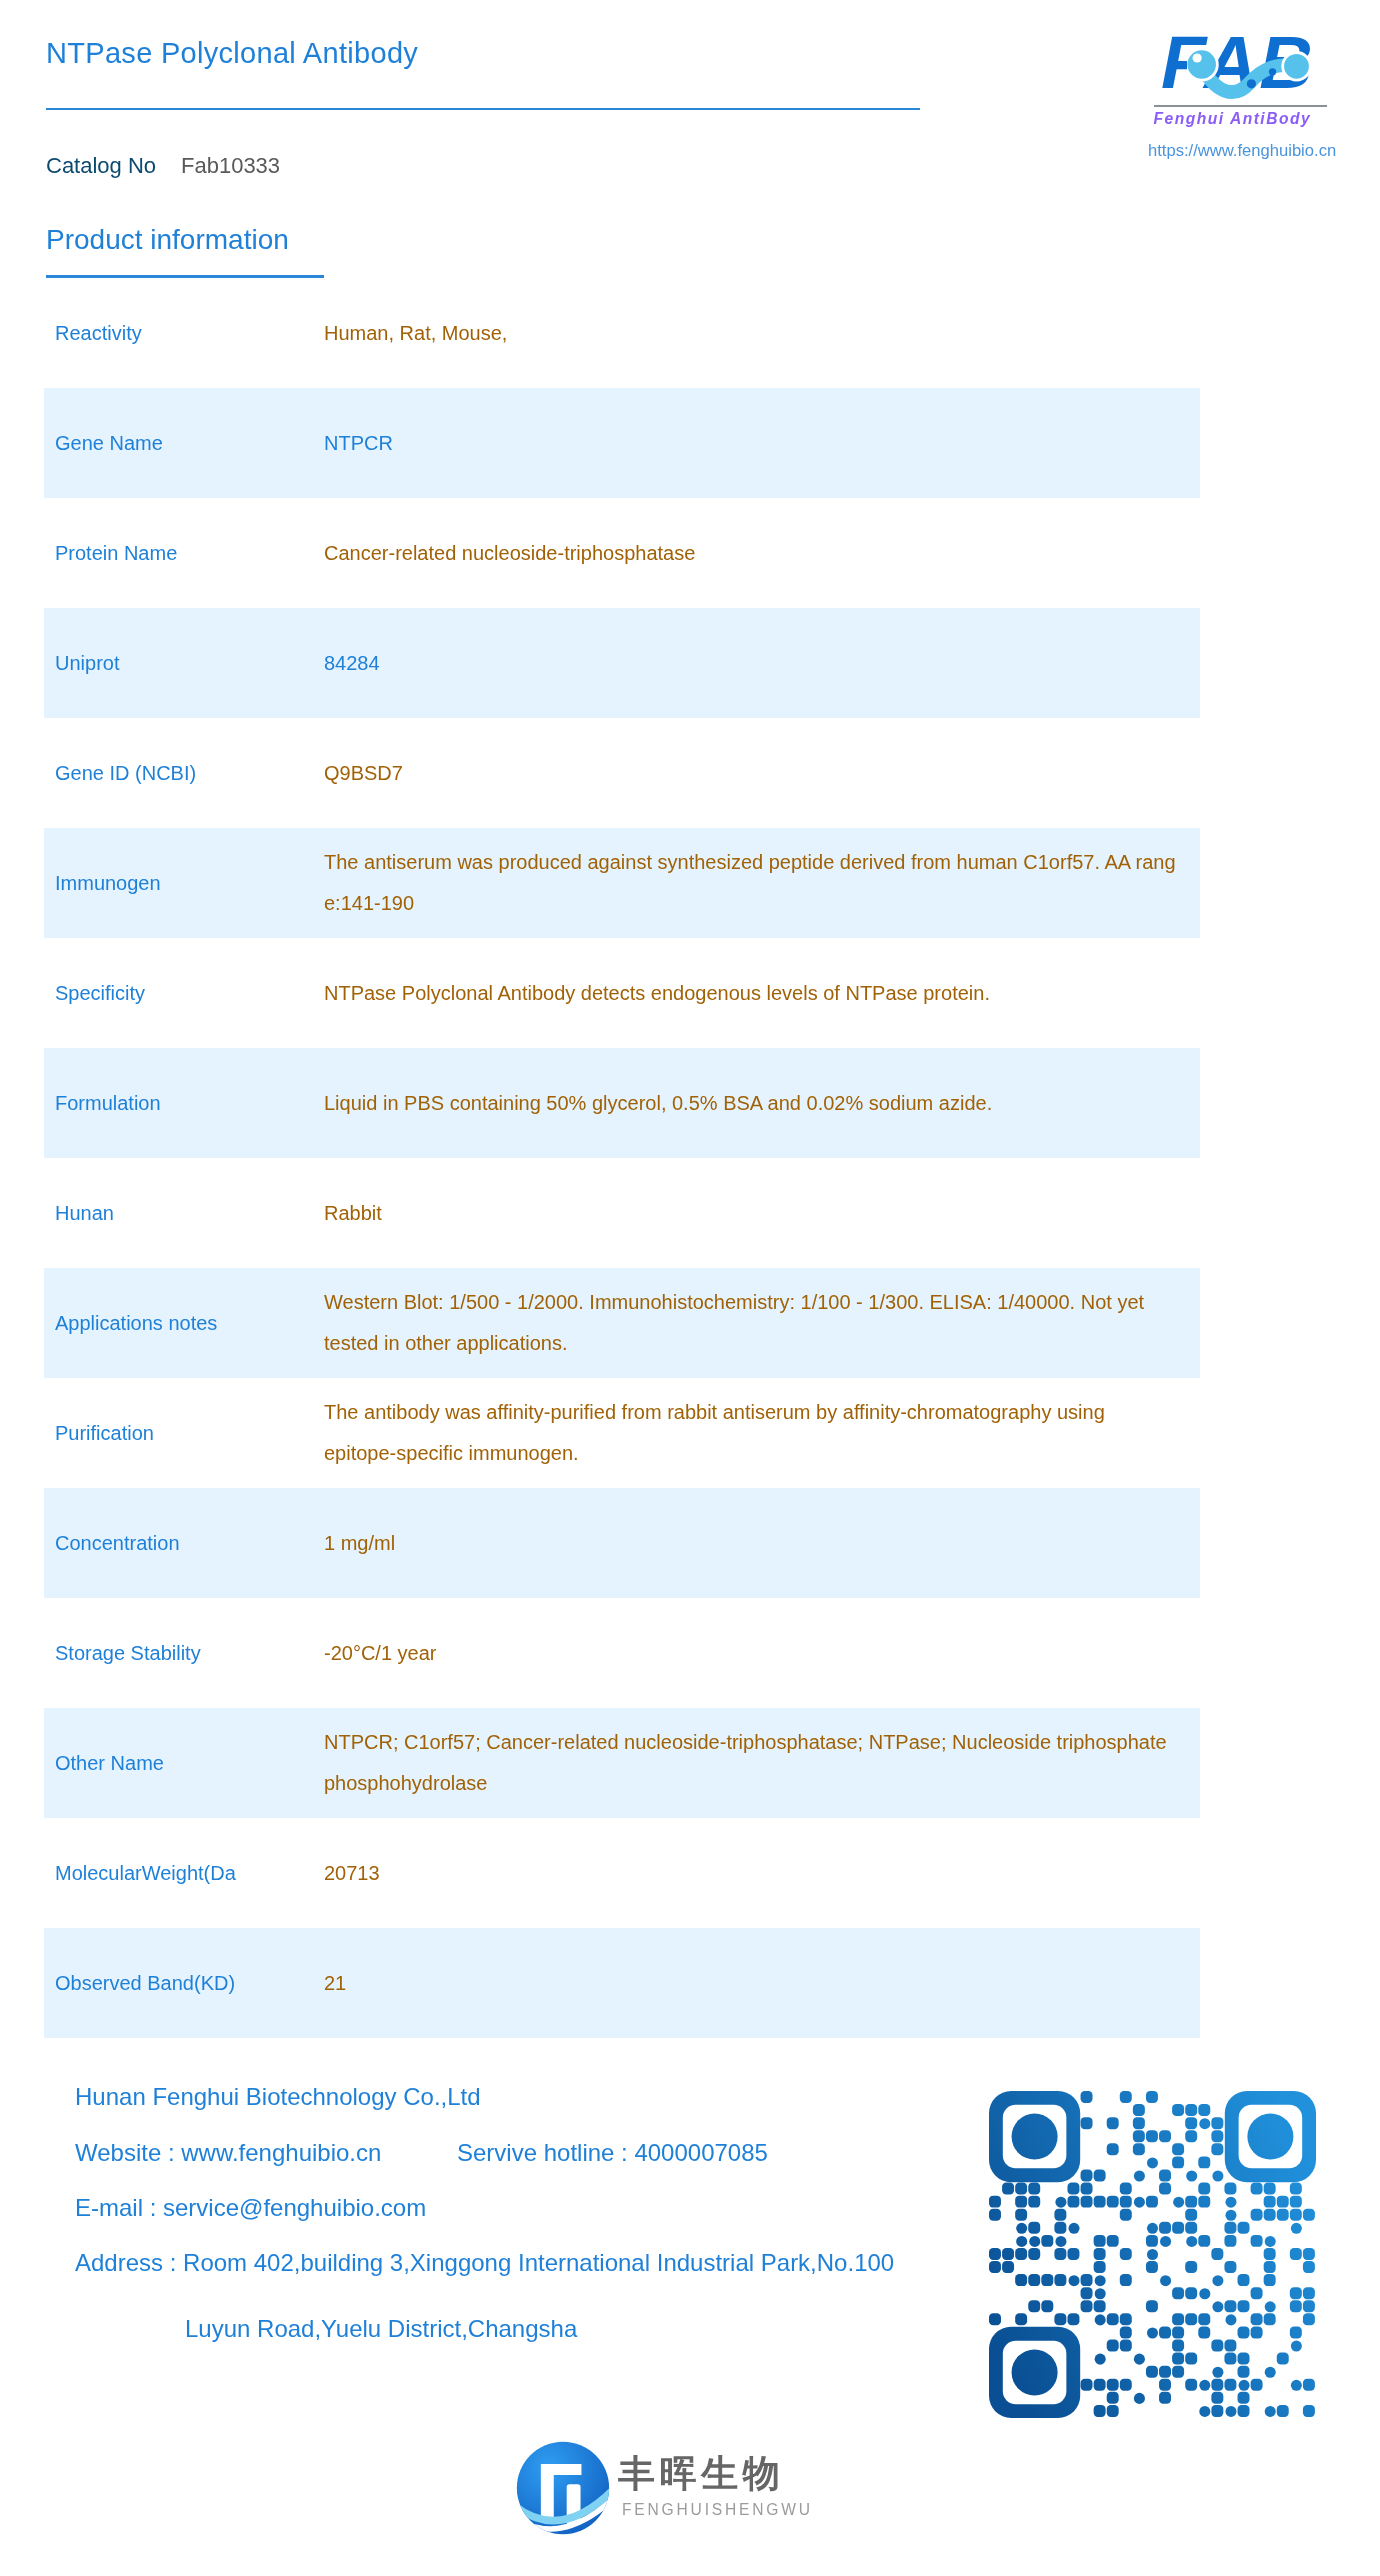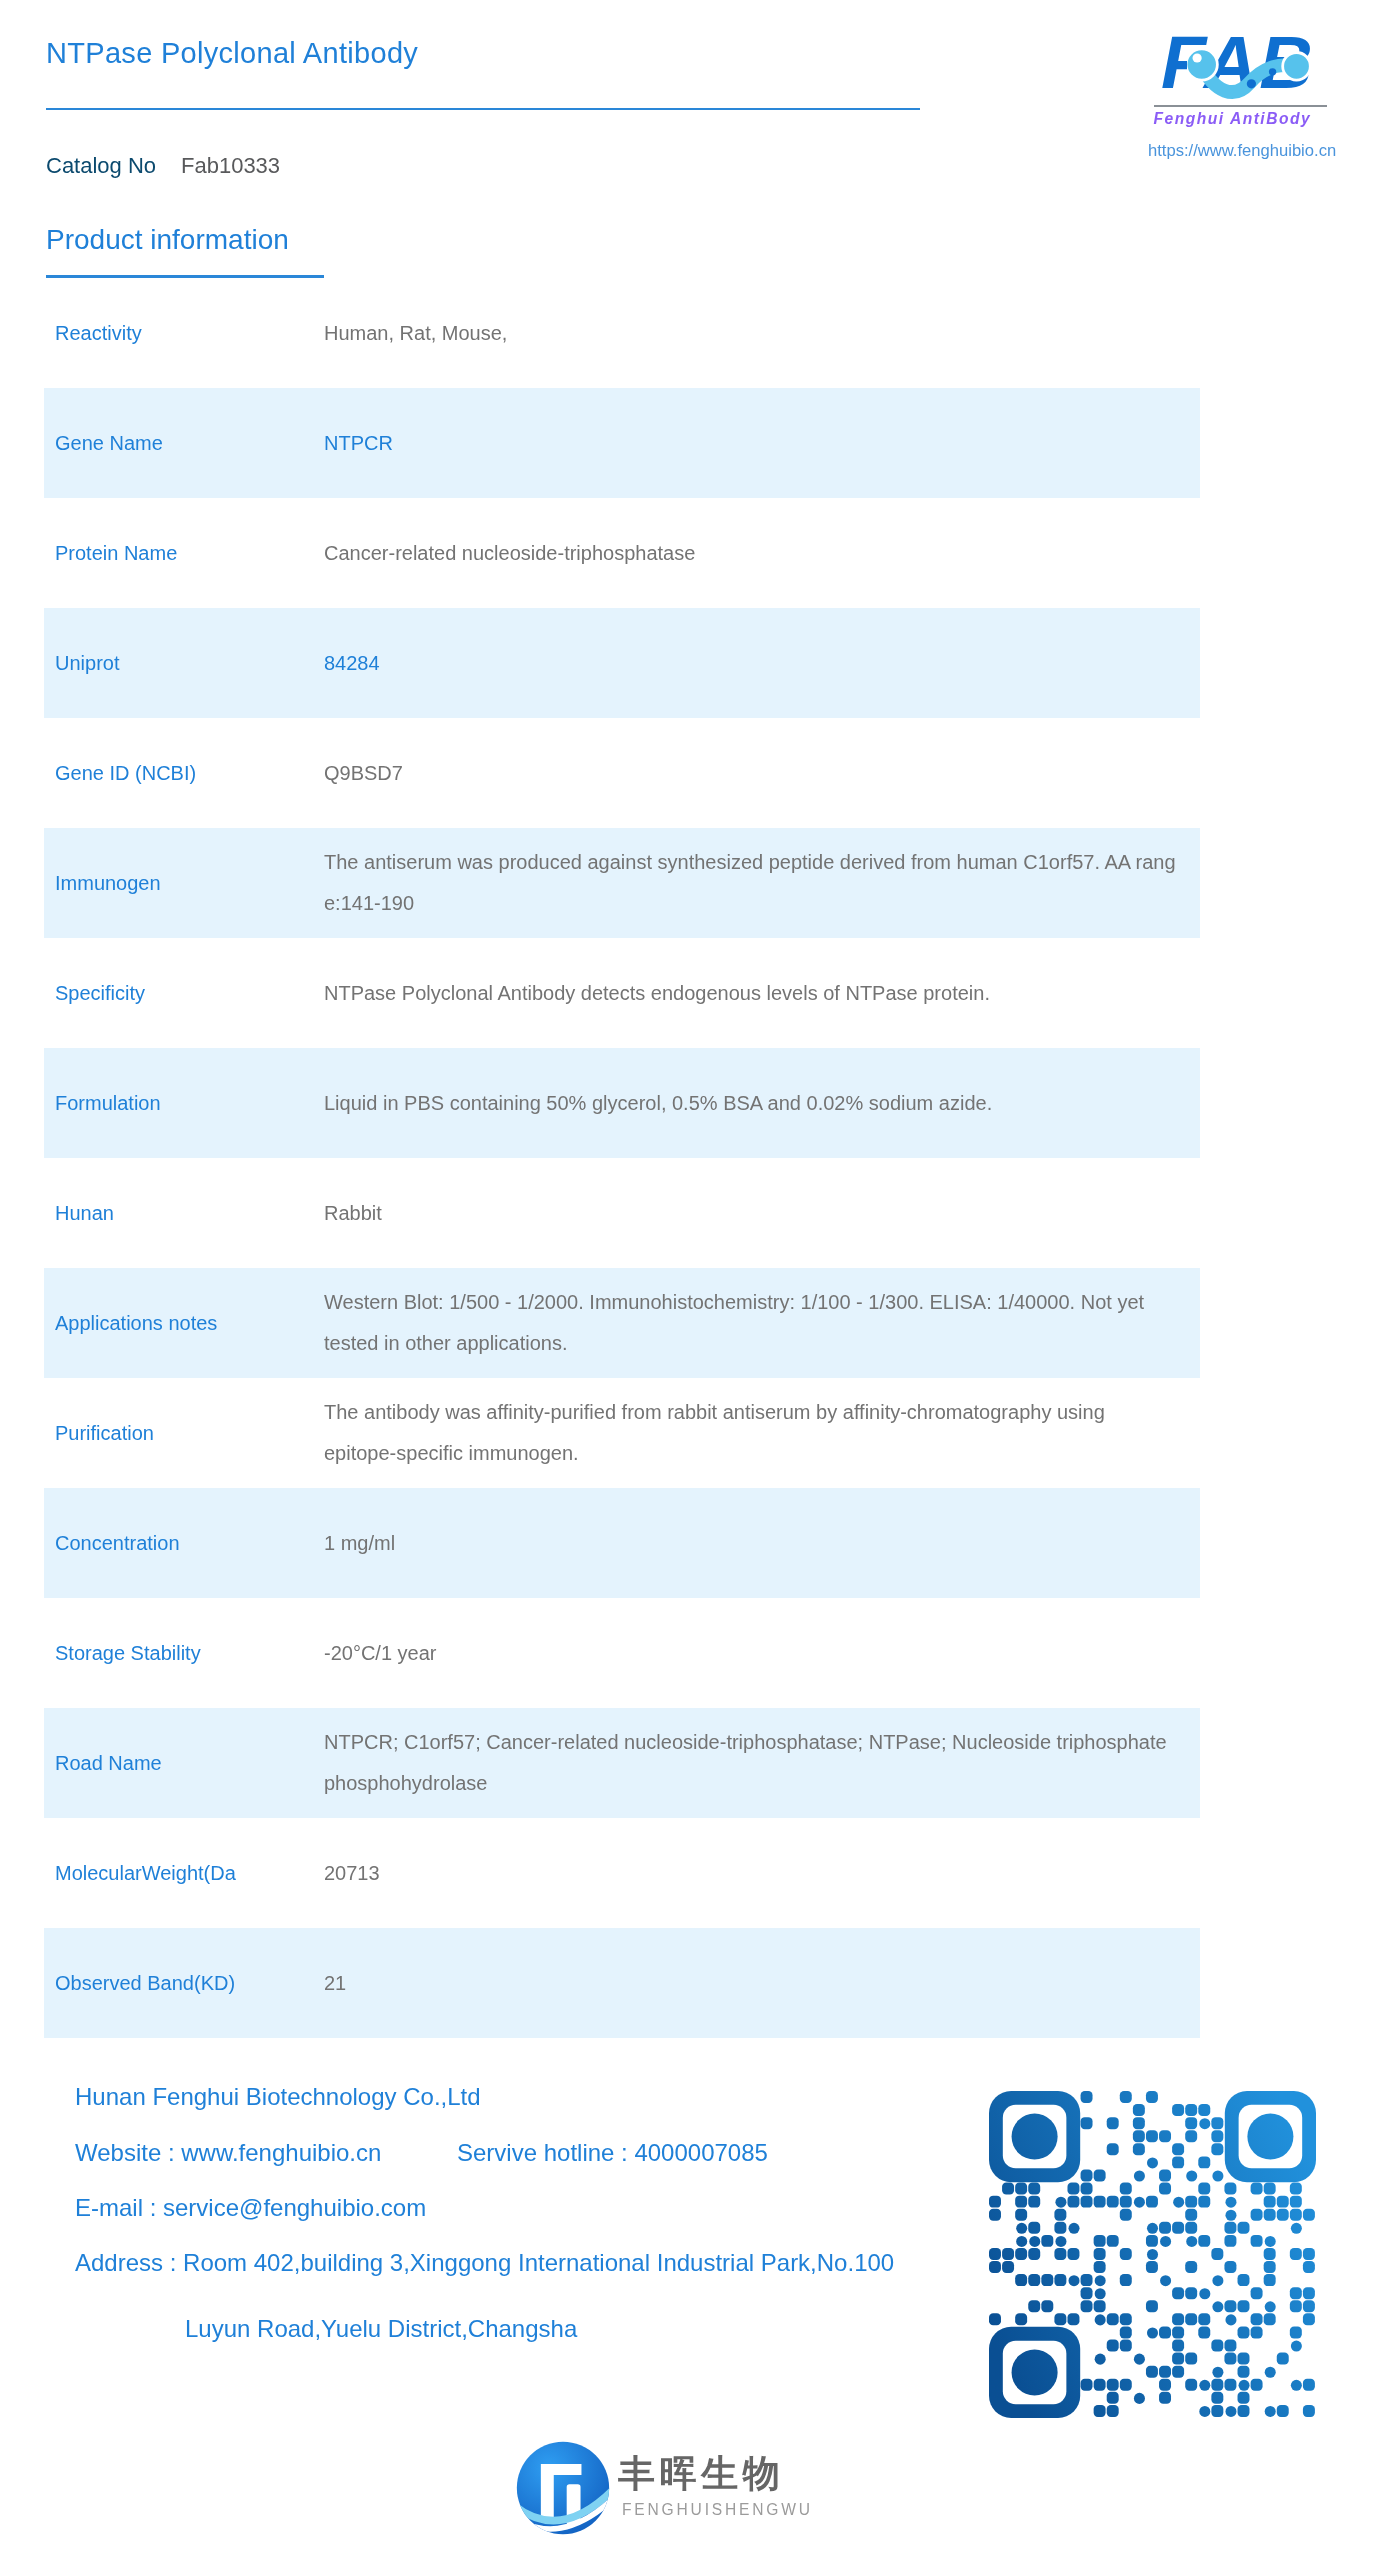--- a/index.html
+++ b/index.html
@@ -34,21 +34,21 @@
     position:absolute;left:46px;top:224px;margin:0;
     font-size:28px;font-weight:400;color:#1f80d8;
   }
   .section-rule{position:absolute;left:46px;top:275px;width:278px;height:2.8px;background:#2a87d8;}
   
   .ptable{position:absolute;left:0;top:278px;width:1244px;}
   .prow{height:110px;margin:0 44px;display:flex;align-items:center;}
   .prow.alt{background:#e4f3fd;}
   .plabel{flex:none;margin-left:11px;width:269px;font-size:20px;color:#1f80d8;}
   .pvalue{
-    flex:none;width:966px;font-size:20px;color:#737373;
+    flex:none;width:966px;font-size:20px;color:#a16207;
     line-height:41px;white-space:pre-line;
   }
   .pvalue.blue{color:#1f80d8;}
   
   .fline{position:absolute;font-size:24px;color:#1f80d8;white-space:nowrap;}
   .f-company{left:75px;top:2083px;}
   .f-website{left:75px;top:2139px;}
   .f-hotline{left:457px;top:2139px;}
   .f-email{left:75px;top:2194px;}
   .f-address1{left:75px;top:2249px;}
@@ -147,21 +147,21 @@
       </div>
       <div class="prow alt">
         <div class="plabel">Concentration</div>
         <div class="pvalue">1 mg/ml</div>
       </div>
       <div class="prow">
         <div class="plabel">Storage Stability</div>
         <div class="pvalue">-20°C/1 year</div>
       </div>
       <div class="prow alt">
-        <div class="plabel">Road Name</div>
+        <div class="plabel">Other Name</div>
         <div class="pvalue">NTPCR; C1orf57; Cancer-related nucleoside-triphosphatase; NTPase; Nucleoside triphosphate
 phosphohydrolase</div>
       </div>
       <div class="prow">
         <div class="plabel">MolecularWeight(Da</div>
         <div class="pvalue">20713</div>
       </div>
       <div class="prow alt">
         <div class="plabel">Observed Band(KD)</div>
         <div class="pvalue">21</div>

